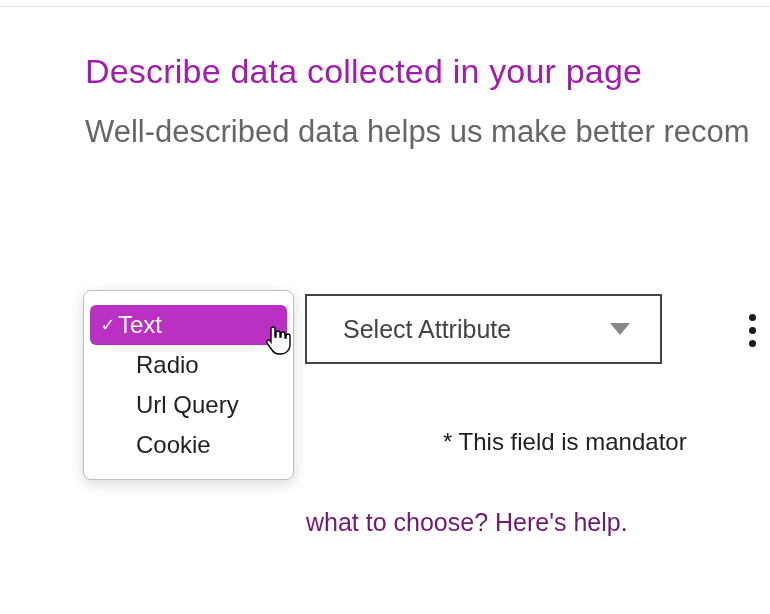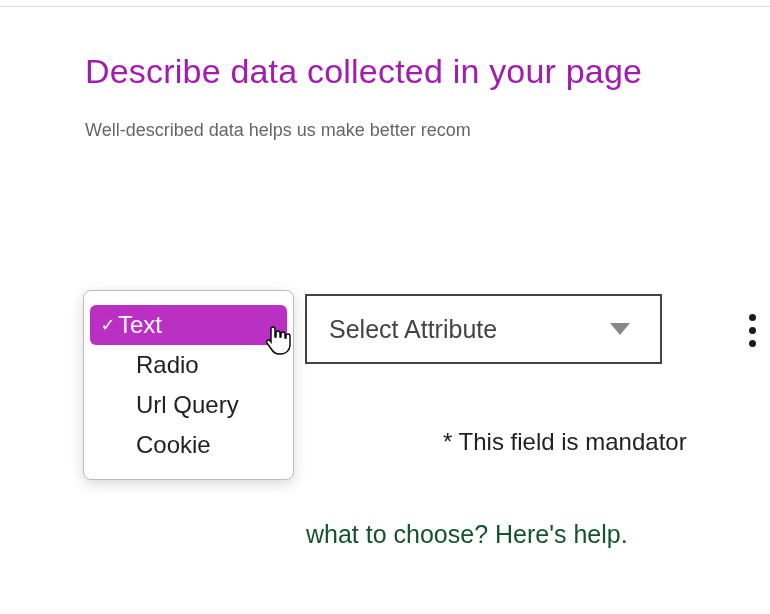--- a/index.html
+++ b/index.html
@@ -24,25 +24,24 @@
     font-size: 34px;
     font-weight: 400;
     letter-spacing: 0.2px;
     color: #a21caf;
     white-space: nowrap;
   }
   .subheading {
     position: absolute;
     left: 85px;
     top: 114px;
-    font-size: 18px;
+    font-size: 31px;
     font-weight: 400;
     color: #666;
     white-space: nowrap;
-    margin-top: 6px;
   }
   
   .dropdown {
     position: absolute;
     left: 83px;
     top: 290px;
     width: 211px;
     background: #fff;
     border: 1px solid #bdbdbd;
     border-radius: 8px;
@@ -79,21 +78,21 @@
   .select-attr {
     position: absolute;
     left: 305px;
     top: 294px;
     width: 357px;
     height: 70px;
     border: 2px solid #444;
     background: #fff;
     display: flex;
     align-items: center;
-    padding: 0 22px;
+    padding: 0 36px;
     font-size: 25px;
     color: #444;
     cursor: pointer;
     z-index: 5;
   }
   .select-attr .caret {
     position: absolute;
     right: 30px;
     top: 50%;
     width: 0; height: 0;
@@ -125,23 +124,23 @@
     position: absolute;
     left: 443px;
     top: 428px;
     font-size: 24px;
     color: #222;
     white-space: nowrap;
   }
   .help-line {
     position: absolute;
     left: 306px;
-    top: 520px;
+    top: 508px;
     font-size: 25px;
-    color: #14532d;
+    color: #701a75;
     white-space: nowrap;
   }
   
   .cursor {
     position: absolute;
     left: 264px;
     top: 325px;
     width: 28px;
     height: 30px;
     z-index: 50;

